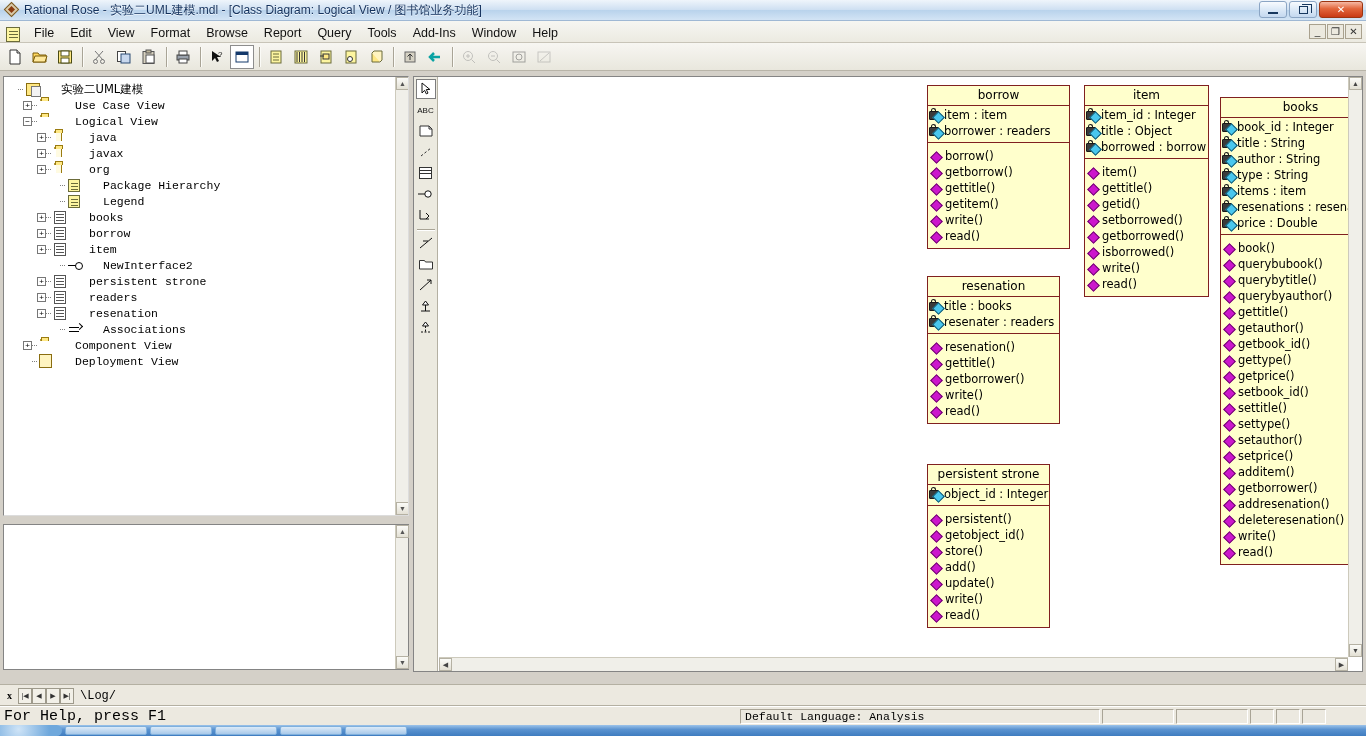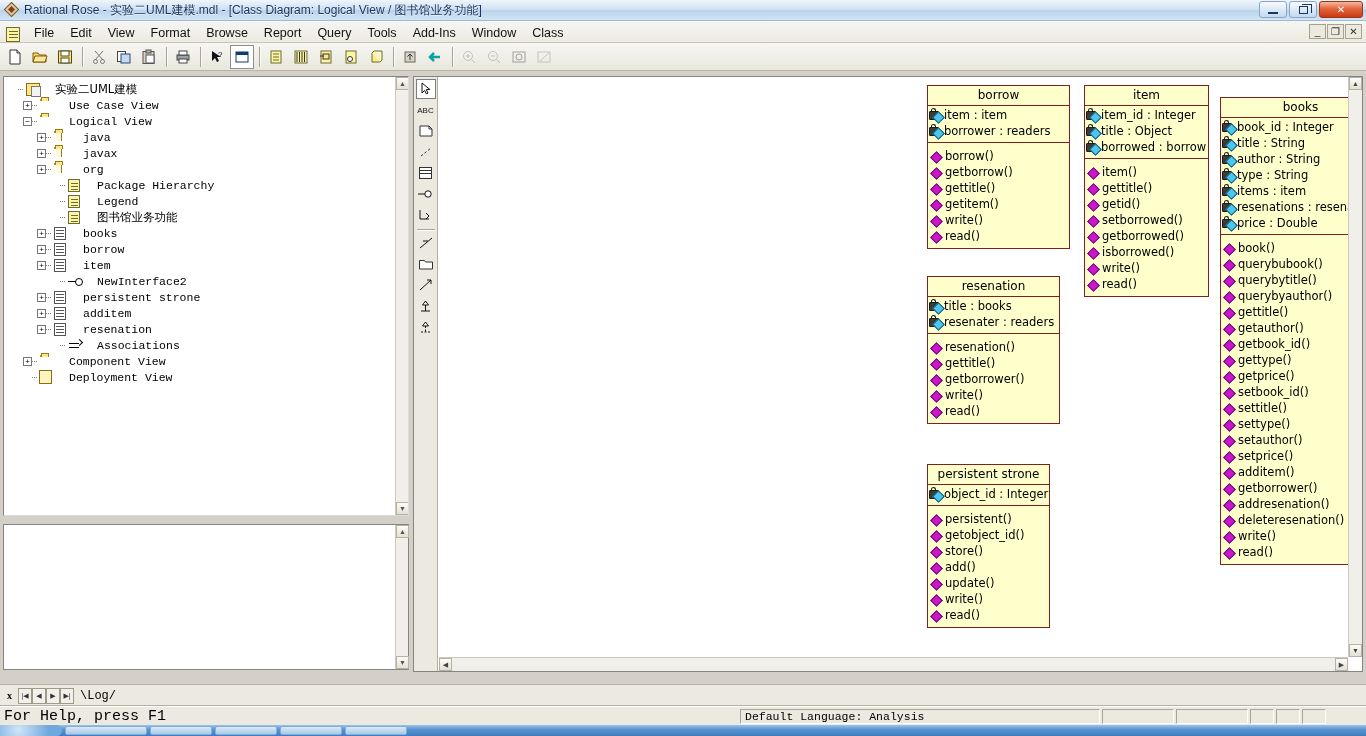--- a/index.html
+++ b/index.html
@@ -106,21 +106,21 @@
     background:#f0efe9; border-left:1px solid #cdcabc;
   }
   .vscroll .arrow{
     width:13px;height:13px;background:linear-gradient(180deg,#fbfbf8,#e3e0d4);
     border:1px solid #b5b1a3; display:flex;align-items:center;justify-content:center;font-size:7px;color:#555;
   }
   .vscroll .arrow.bot{position:absolute;bottom:0;left:0;}
 
   .tree{ padding:3px 0 0 4px; font-family:"Liberation Mono", monospace; font-size:11px; color:#000;}
   .tnode{ display:flex; align-items:center; height:16px; white-space:nowrap;}
-  .tnode .lbl{ margin-left:15px; font-family:"Liberation Mono", monospace; font-size:11.5px;}
+  .tnode .lbl{ margin-left:21px; font-family:"Liberation Mono", monospace; font-size:11.5px;}
   .tnode .lbl.cjk{ font-family:"DejaVu Sans", sans-serif; font-size:11.5px;}
   .plus{
     width:9px;height:9px;border:1px solid #777;background:#fff;
     font-size:8px;line-height:7px;text-align:center;color:#000;flex:none;
     font-family:"Liberation Sans",sans-serif;
   }
   .plus.empty{ border:none;background:transparent;}
   .dotlead{ width:5px; height:1px; border-top:1px dotted #808080; flex:none;}
   .ficon{ width:15px;height:12px;flex:none;margin-left:2px;position:relative;}
   .folder{ background:#ffe884; border:1px solid #9a7b10;border-radius:0 2px 2px 0;}
@@ -300,21 +300,21 @@
     <div class="mi">File</div>
     <div class="mi">Edit</div>
     <div class="mi">View</div>
     <div class="mi">Format</div>
     <div class="mi">Browse</div>
     <div class="mi">Report</div>
     <div class="mi">Query</div>
     <div class="mi">Tools</div>
     <div class="mi">Add-Ins</div>
     <div class="mi">Window</div>
-    <div class="mi">Class</div>
+    <div class="mi">Help</div>
     <div class="mdi-btns">
       <div class="mdi-btn">_</div>
       <div class="mdi-btn">❐</div>
       <div class="mdi-btn">✕</div>
     </div>
   </div>
 
   <div class="toolbar" id="main-toolbar">
       <div class="tbtn">
         <svg width="16" height="16" viewBox="0 0 16 16" style="opacity:1">
@@ -508,75 +508,67 @@
             <div class="lbl">Package Hierarchy</div>
           </div>
           <div class="tnode" style="padding-left: 42px;">
             <div class="plus empty"></div>
             <div class="dotlead"></div>
             <div class="ficon">
               <div class="docic" style="position: absolute; left: 1px; top: 0px;"></div>
             </div>
             <div class="lbl">Legend</div>
           </div>
+          <div class="tnode" style="padding-left: 28px;">
+            <div class="plus">+</div>
+            <div class="dotlead"></div>
+            <div class="ficon">
+              <div class="classic" style="position: absolute; left: 1px; top: 0px;"></div>
+            </div>
+            <div class="lbl">books</div>
+          </div>
+          <div class="tnode" style="padding-left: 28px;">
+            <div class="plus">+</div>
+            <div class="dotlead"></div>
+            <div class="ficon">
+              <div class="classic" style="position: absolute; left: 1px; top: 0px;"></div>
+            </div>
+            <div class="lbl">borrow</div>
+          </div>
+          <div class="tnode" style="padding-left: 28px;">
+            <div class="plus">+</div>
+            <div class="dotlead"></div>
+            <div class="ficon">
+              <div class="classic" style="position: absolute; left: 1px; top: 0px;"></div>
+            </div>
+            <div class="lbl">item</div>
+          </div>
           <div class="tnode" style="padding-left: 42px;">
             <div class="plus empty"></div>
             <div class="dotlead"></div>
             <div class="ficon">
-              <div class="docic" style="position: absolute; left: 1px; top: 0px;"></div>
-            </div>
-            <div class="lbl cjk">图书馆业务功能</div>
+              <div class="ifaceic" style="position: absolute; left: 1px; top: 0px;"></div>
+            </div>
+            <div class="lbl">NewInterface2</div>
           </div>
           <div class="tnode" style="padding-left: 28px;">
             <div class="plus">+</div>
             <div class="dotlead"></div>
             <div class="ficon">
               <div class="classic" style="position: absolute; left: 1px; top: 0px;"></div>
             </div>
-            <div class="lbl">books</div>
+            <div class="lbl">persistent strone</div>
           </div>
           <div class="tnode" style="padding-left: 28px;">
             <div class="plus">+</div>
             <div class="dotlead"></div>
             <div class="ficon">
               <div class="classic" style="position: absolute; left: 1px; top: 0px;"></div>
             </div>
-            <div class="lbl">borrow</div>
-          </div>
-          <div class="tnode" style="padding-left: 28px;">
-            <div class="plus">+</div>
-            <div class="dotlead"></div>
-            <div class="ficon">
-              <div class="classic" style="position: absolute; left: 1px; top: 0px;"></div>
-            </div>
-            <div class="lbl">item</div>
-          </div>
-          <div class="tnode" style="padding-left: 42px;">
-            <div class="plus empty"></div>
-            <div class="dotlead"></div>
-            <div class="ficon">
-              <div class="ifaceic" style="position: absolute; left: 1px; top: 0px;"></div>
-            </div>
-            <div class="lbl">NewInterface2</div>
-          </div>
-          <div class="tnode" style="padding-left: 28px;">
-            <div class="plus">+</div>
-            <div class="dotlead"></div>
-            <div class="ficon">
-              <div class="classic" style="position: absolute; left: 1px; top: 0px;"></div>
-            </div>
-            <div class="lbl">persistent strone</div>
-          </div>
-          <div class="tnode" style="padding-left: 28px;">
-            <div class="plus">+</div>
-            <div class="dotlead"></div>
-            <div class="ficon">
-              <div class="classic" style="position: absolute; left: 1px; top: 0px;"></div>
-            </div>
-            <div class="lbl">additem</div>
+            <div class="lbl">readers</div>
           </div>
           <div class="tnode" style="padding-left: 28px;">
             <div class="plus">+</div>
             <div class="dotlead"></div>
             <div class="ficon">
               <div class="classic" style="position: absolute; left: 1px; top: 0px;"></div>
             </div>
             <div class="lbl">resenation</div>
           </div>
           <div class="tnode" style="padding-left: 42px;">

